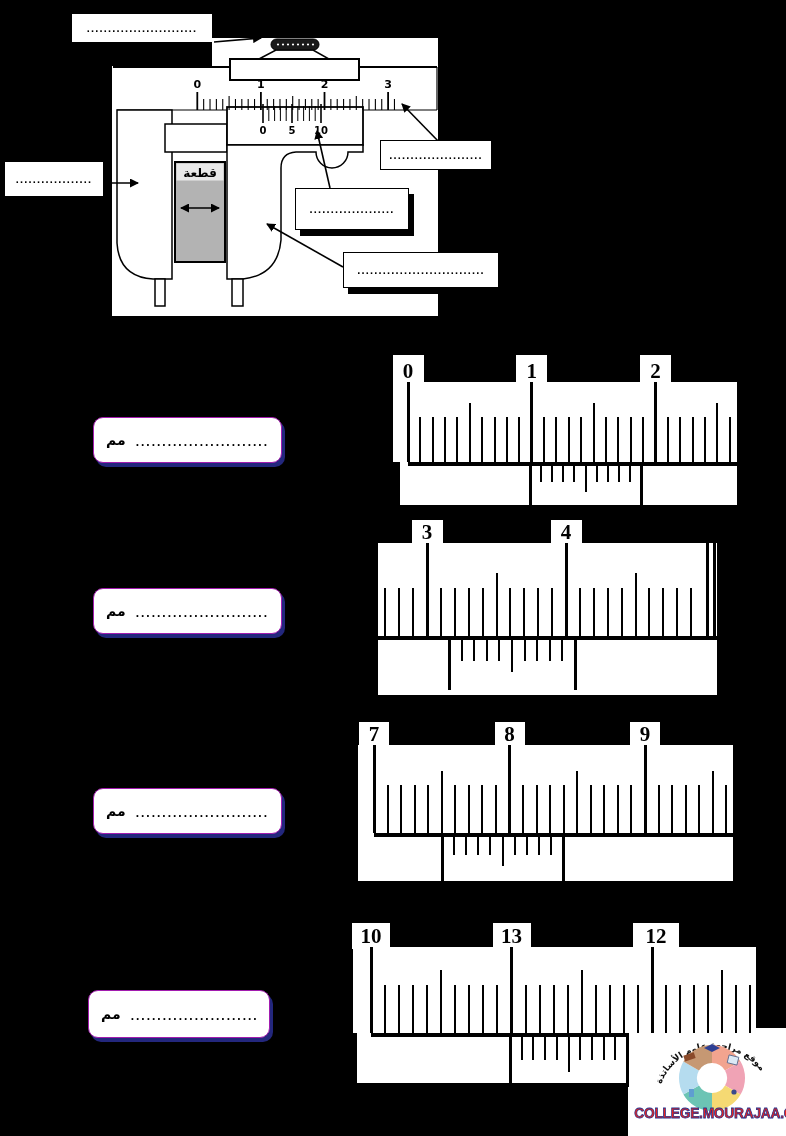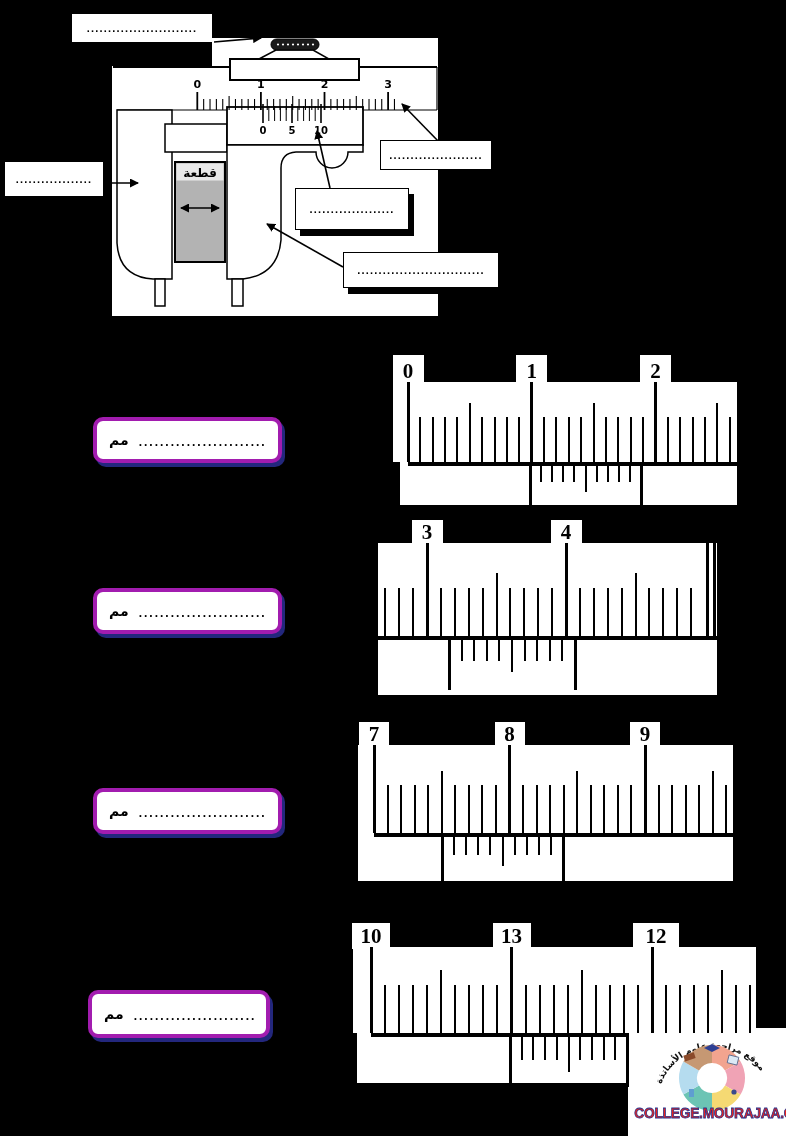--- a/index.html
+++ b/index.html
@@ -7,21 +7,21 @@
           font-family:"Liberation Sans","DejaVu Sans",sans-serif;}
   .abs{position:absolute;}
   .dotline{color:#000;font-weight:bold;font-size:11px;letter-spacing:1.2px;white-space:nowrap;overflow:hidden;}
   .labelbox{position:absolute;background:#fff;display:flex;align-items:center;justify-content:center;}
   .labelbox.bordered{border:1.5px solid #000;}
   .labelbox.shadowed{box-shadow:5px 6px 0 #000;}
   .tabnum{position:absolute;background:#fff;display:flex;align-items:flex-end;justify-content:center;
           font-family:"Liberation Serif","DejaVu Serif",serif;font-weight:bold;font-size:21px;line-height:1;
           padding-bottom:2px;color:#000;}
   .tick{position:absolute;background:#000;}
-  .answer{position:absolute;background:#fff;border:4px solid #a21caf;border-radius:10px;
+  .answer{position:absolute;background:#fff;border:1px solid #a21caf;border-radius:10px;
           box-shadow:3px 4px 0 #23277d;display:flex;align-items:center;gap:10px;padding:0 12px;box-sizing:border-box;}
   .answer .unit{font-family:"DejaVu Sans",sans-serif;font-weight:bold;font-size:14px;color:#000;}
   .answer .dots{font-weight:bold;font-size:12px;letter-spacing:2px;color:#000;white-space:nowrap;overflow:hidden;padding-top:4px;}
   .logo-panel{position:absolute;left:628px;top:1028px;width:158px;height:108px;background:#fff;}
   .site-name{position:absolute;left:0;top:76px;width:158px;text-align:center;
              font-family:"Liberation Sans",sans-serif;font-weight:bold;font-size:15px;letter-spacing:-0.3px;
              color:#e8231e;-webkit-text-stroke:0.8px #23338f;transform:scaleX(0.92);}
   svg text{font-family:"DejaVu Sans",sans-serif;}
 </style>
 </head>

